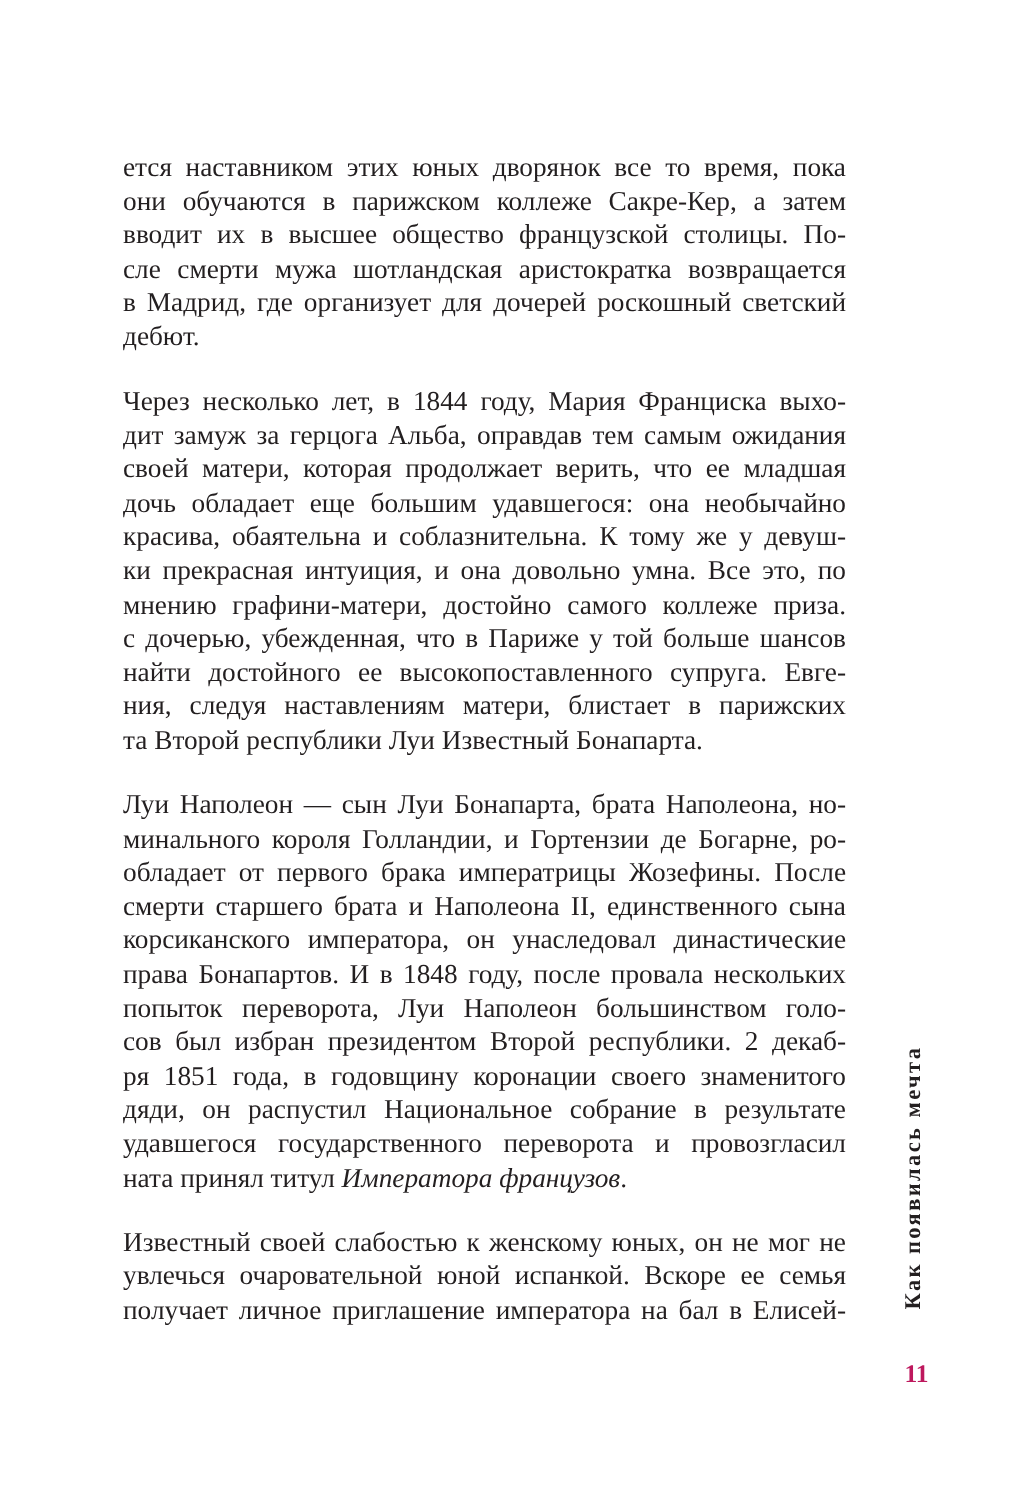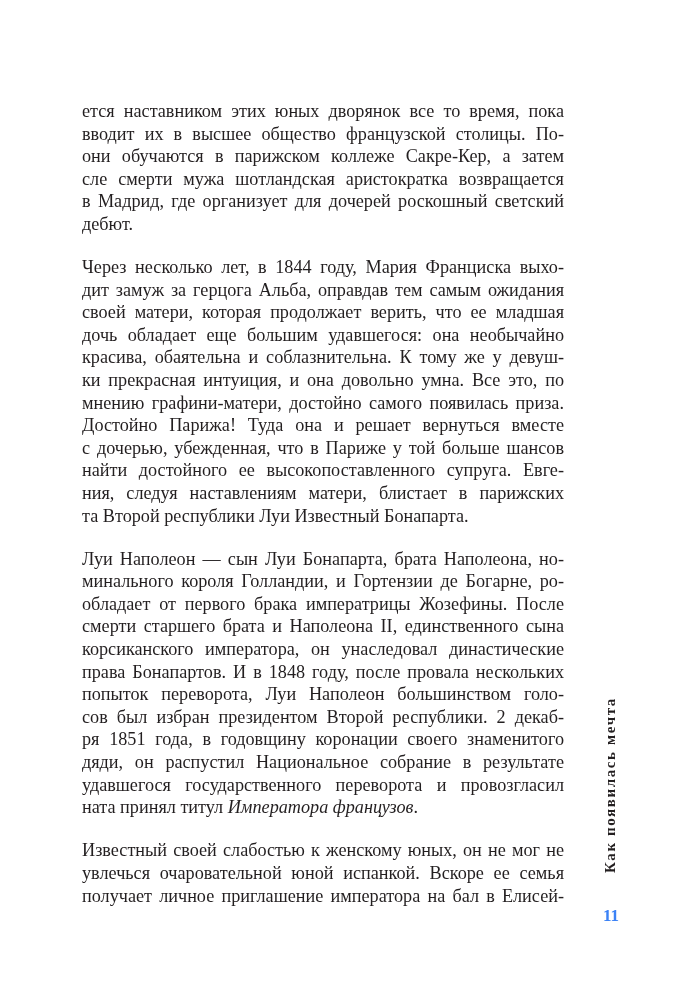--- a/index.html
+++ b/index.html
@@ -66,37 +66,37 @@
       color: #231f20;
     }
     .folio {
       position: absolute;
       left: 586px;
       top: 906px;
       width: 26px;
       text-align: center;
       font-weight: bold;
       font-size: 17px;
-      color: #3b82f6;
+      color: #be185d;
     }
   </style>
 </head>
 <body>
 
 <div class="page">
   <div class="text-block" id="text-block">
       <div class="para">
         <span class="line">
           <span class="line-inner"><span>ется наставником этих юных дворянок все то время, пока</span></span>
         </span>
         <span class="line">
-          <span class="line-inner"><span>вводит их в высшее общество французской столицы. По-</span></span>
+          <span class="line-inner"><span>они обучаются в парижском коллеже Сакре-Кер, а затем</span></span>
         </span>
         <span class="line">
-          <span class="line-inner"><span>они обучаются в парижском коллеже Сакре-Кер, а затем</span></span>
+          <span class="line-inner"><span>вводит их в высшее общество французской столицы. По-</span></span>
         </span>
         <span class="line">
           <span class="line-inner"><span>сле смерти мужа шотландская аристократка возвращается</span></span>
         </span>
         <span class="line">
           <span class="line-inner"><span>в Мадрид, где организует для дочерей роскошный светский</span></span>
         </span>
         <span class="line last">
           <span class="line-inner"><span>дебют.</span></span>
         </span>
@@ -114,24 +114,21 @@
         <span class="line">
           <span class="line-inner"><span>дочь обладает еще большим удавшегося: она необычайно</span></span>
         </span>
         <span class="line">
           <span class="line-inner"><span>красива, обаятельна и соблазнительна. К тому же у девуш-</span></span>
         </span>
         <span class="line">
           <span class="line-inner"><span>ки прекрасная интуиция, и она довольно умна. Все это, по</span></span>
         </span>
         <span class="line">
-          <span class="line-inner"><span>мнению графини-матери, достойно самого появилась приза.</span></span>
-        </span>
-        <span class="line">
-          <span class="line-inner"><span>Достойно Парижа! Туда она и решает вернуться вместе</span></span>
+          <span class="line-inner"><span>мнению графини-матери, достойно самого коллеже приза.</span></span>
         </span>
         <span class="line">
           <span class="line-inner"><span>с дочерью, убежденная, что в Париже у той больше шансов</span></span>
         </span>
         <span class="line">
           <span class="line-inner"><span>найти достойного ее высокопоставленного супруга. Евге-</span></span>
         </span>
         <span class="line">
           <span class="line-inner"><span>ния, следуя наставлениям матери, блистает в парижских</span></span>
         </span>

